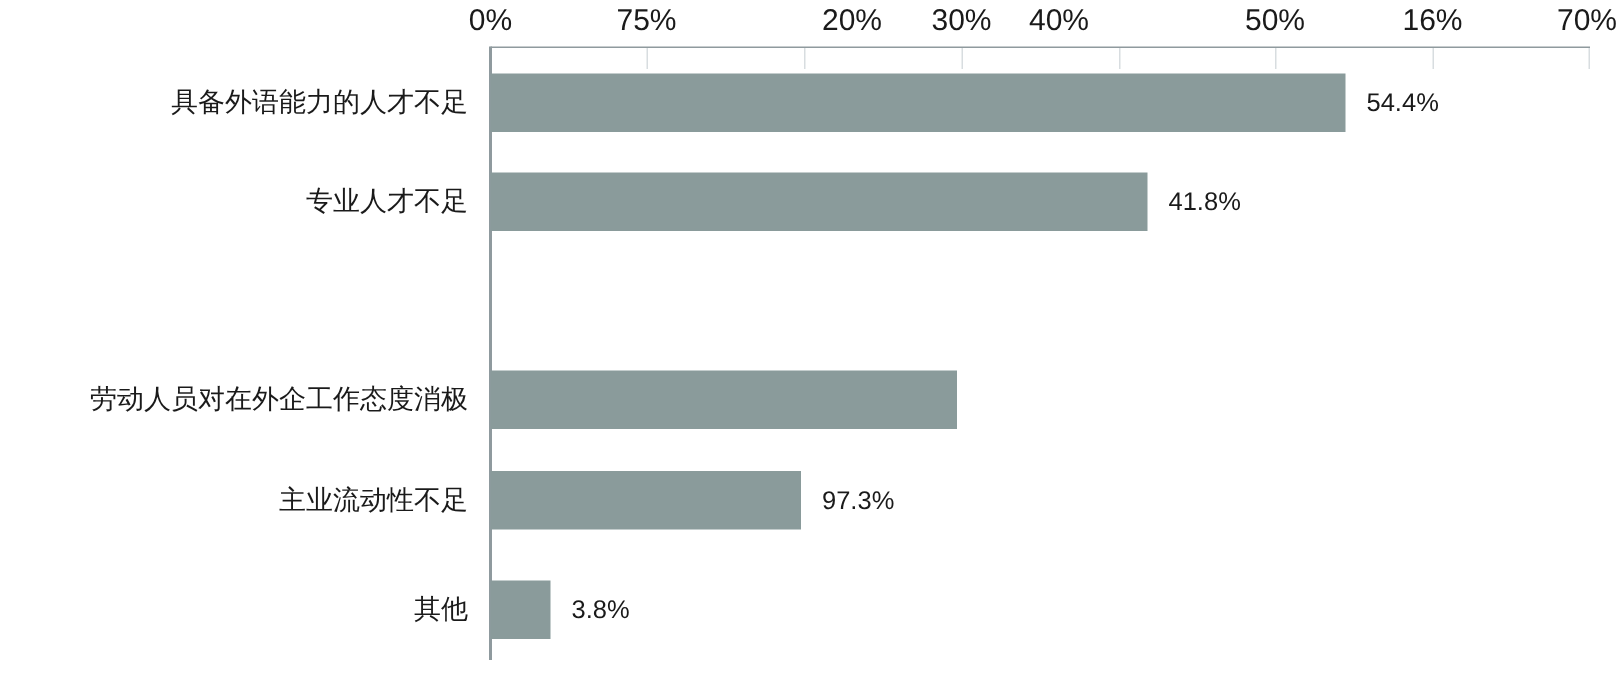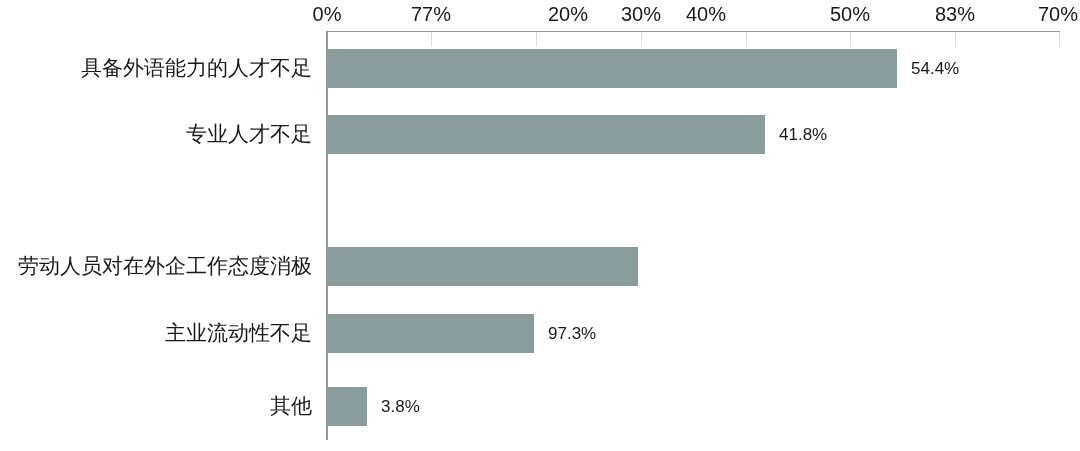--- a/index.html
+++ b/index.html
@@ -75,21 +75,21 @@
     left: 0;
     width: 1080px;
     height: 39px;
   }
   .row-label {
     position: absolute;
     right: 768px;     
     top: 0;
     height: 39px;
     line-height: 39px;
-    font-size: 21px;
+    font-size: 18px;
     color: #1a1a1a;
     white-space: nowrap;
     font-family: "Liberation Serif", "DejaVu Serif", serif;
   }
   .bar {
     position: absolute;
     left: 327px;
     top: 0;
     height: 39px;
     background: #8a9b9b;
@@ -104,26 +104,26 @@
     white-space: nowrap;
   }
 </style>
 </head>
 <body>
 
 <div id="chart-root">
 
   <div class="x-axis-labels">
     <div class="x-tick-label" style="left:327px;">0%</div>
-    <div class="x-tick-label" style="left:431px;">77%</div>
+    <div class="x-tick-label" style="left:431px;">75%</div>
     <div class="x-tick-label" style="left:568px;">20%</div>
     <div class="x-tick-label" style="left:641px;">30%</div>
     <div class="x-tick-label" style="left:706px;text-align:right;">40%</div>
     <div class="x-tick-label" style="left:850px;">50%</div>
-    <div class="x-tick-label" style="left:955px;">83%</div>
+    <div class="x-tick-label" style="left:955px;">16%</div>
     <div class="x-tick-label" style="left:1058px;">70%</div>
   </div>
 
   <div class="plot-area">
     <div class="grid-tick" style="left:104px;"></div>
     <div class="grid-tick" style="left:209px;"></div>
     <div class="grid-tick" style="left:314px;"></div>
     <div class="grid-tick" style="left:419px;"></div>
     <div class="grid-tick" style="left:523px;"></div>
     <div class="grid-tick" style="left:628px;"></div>

